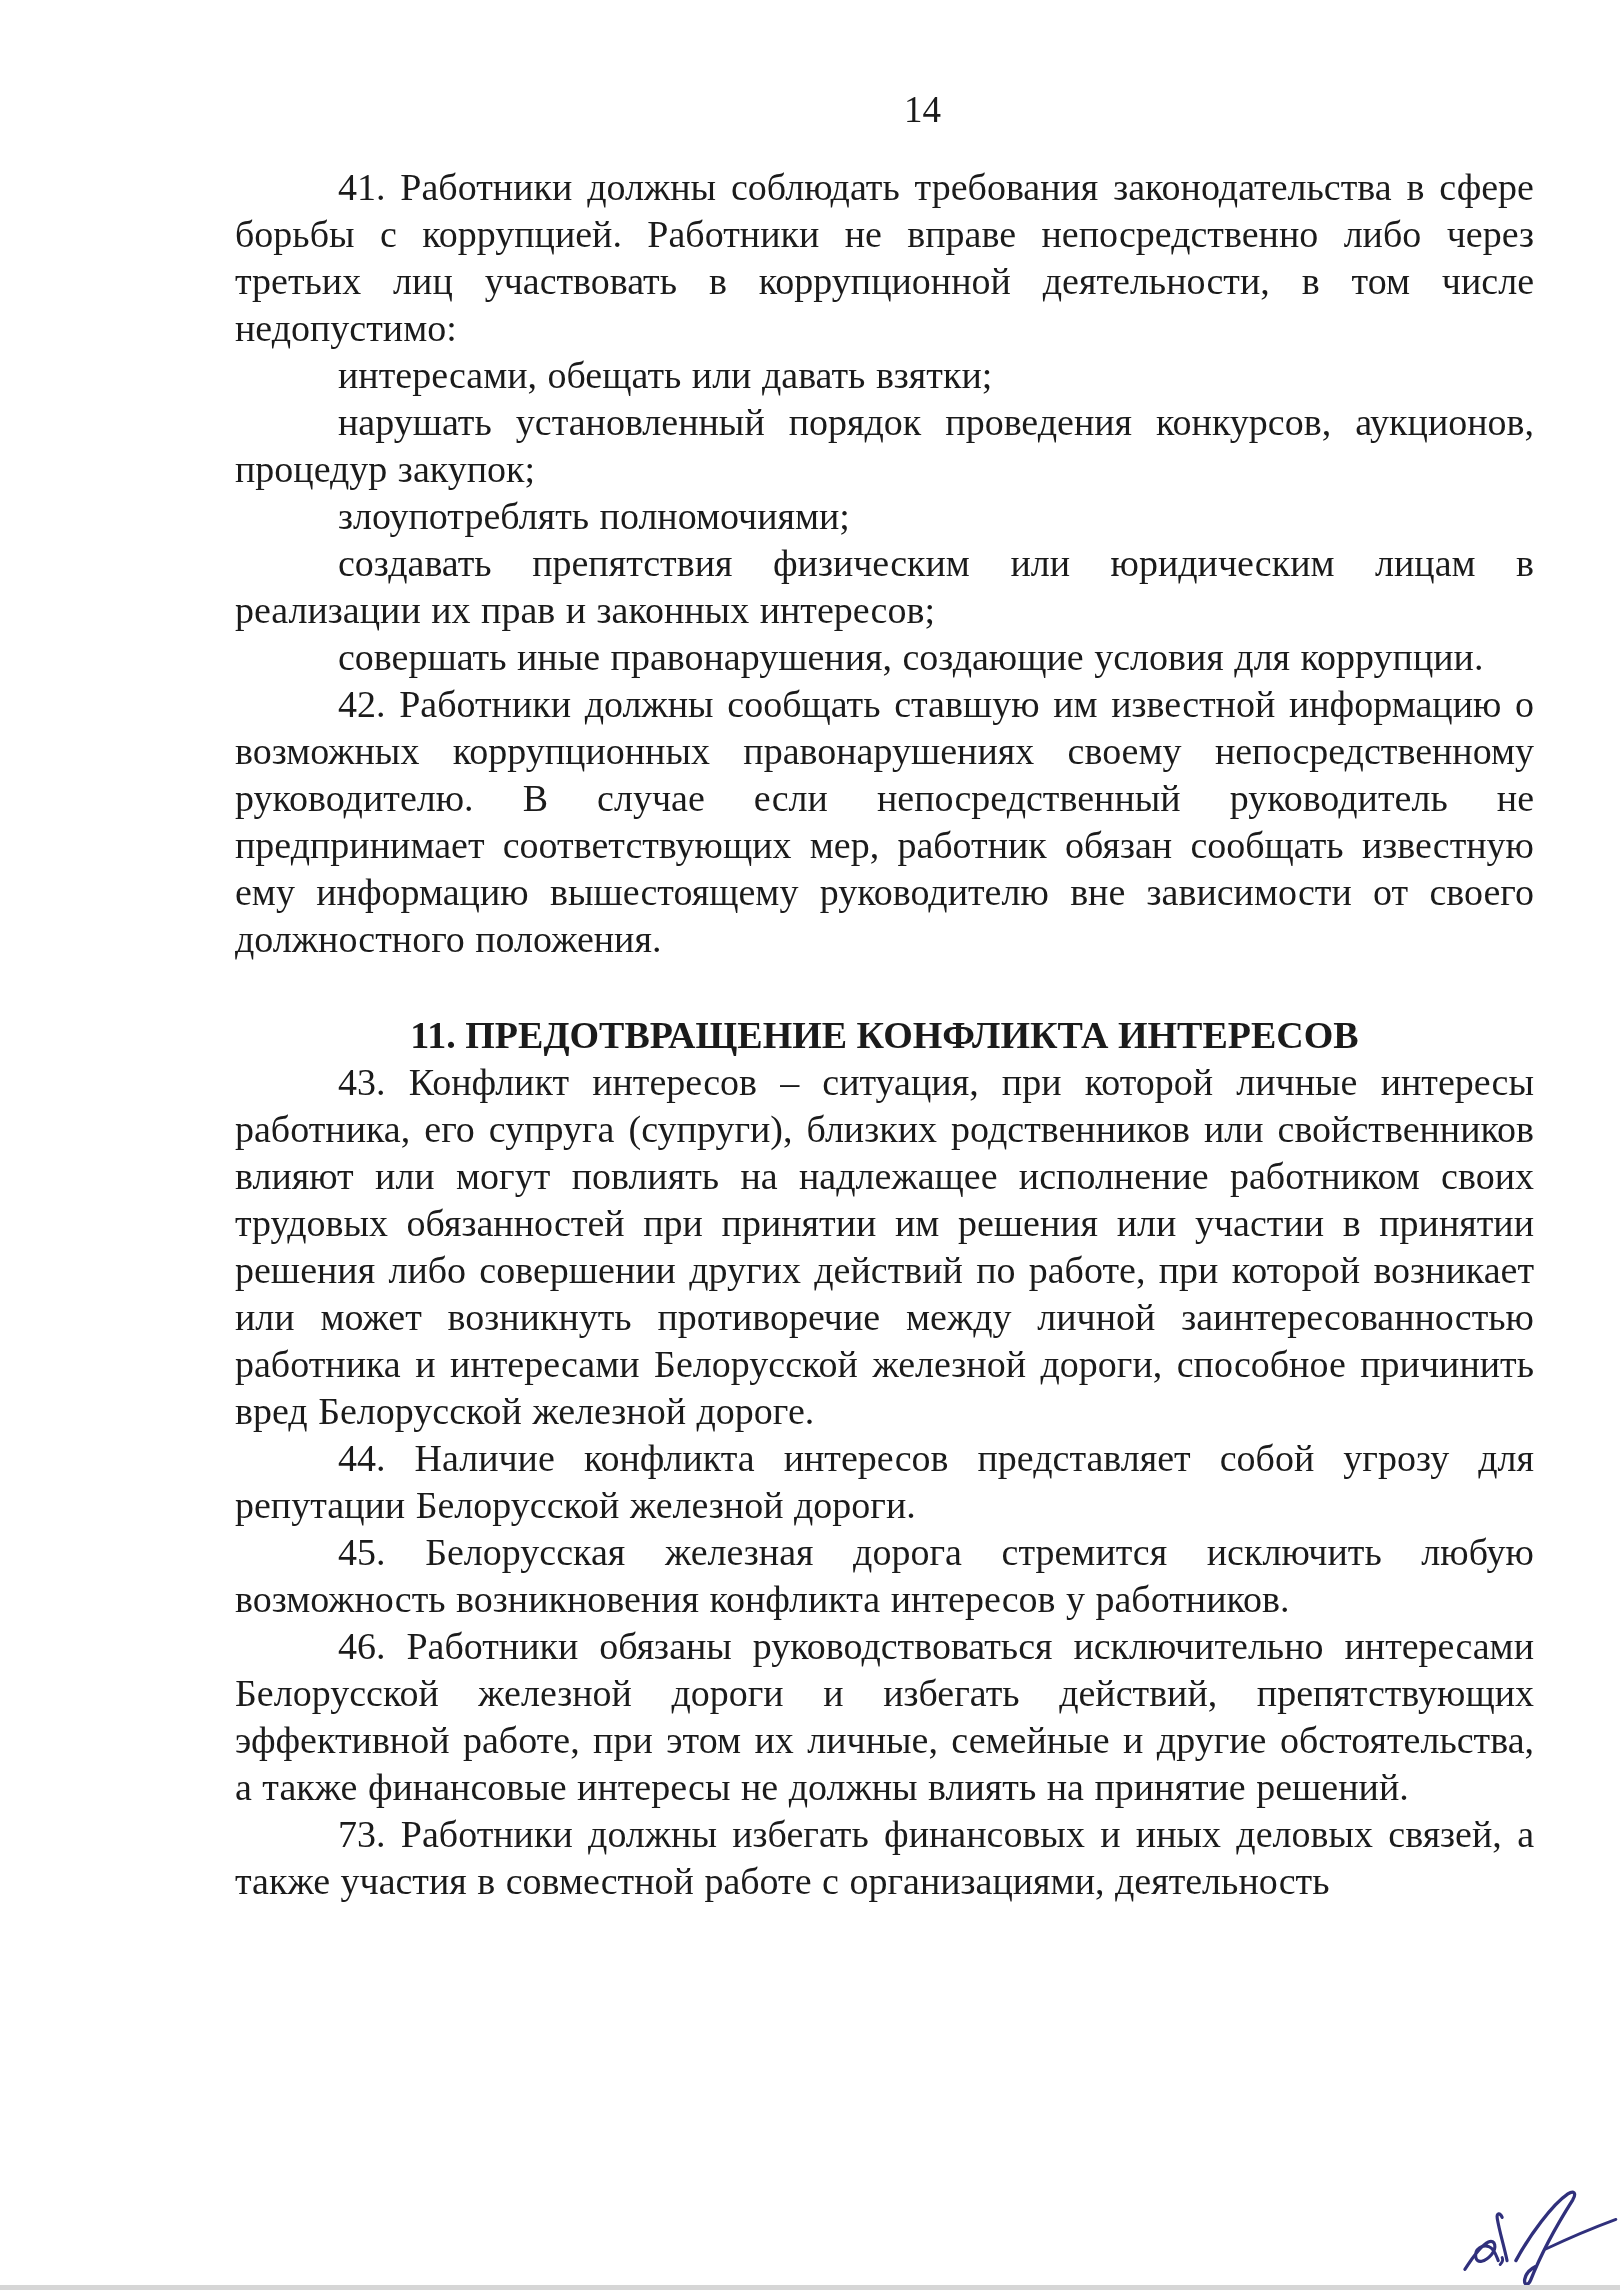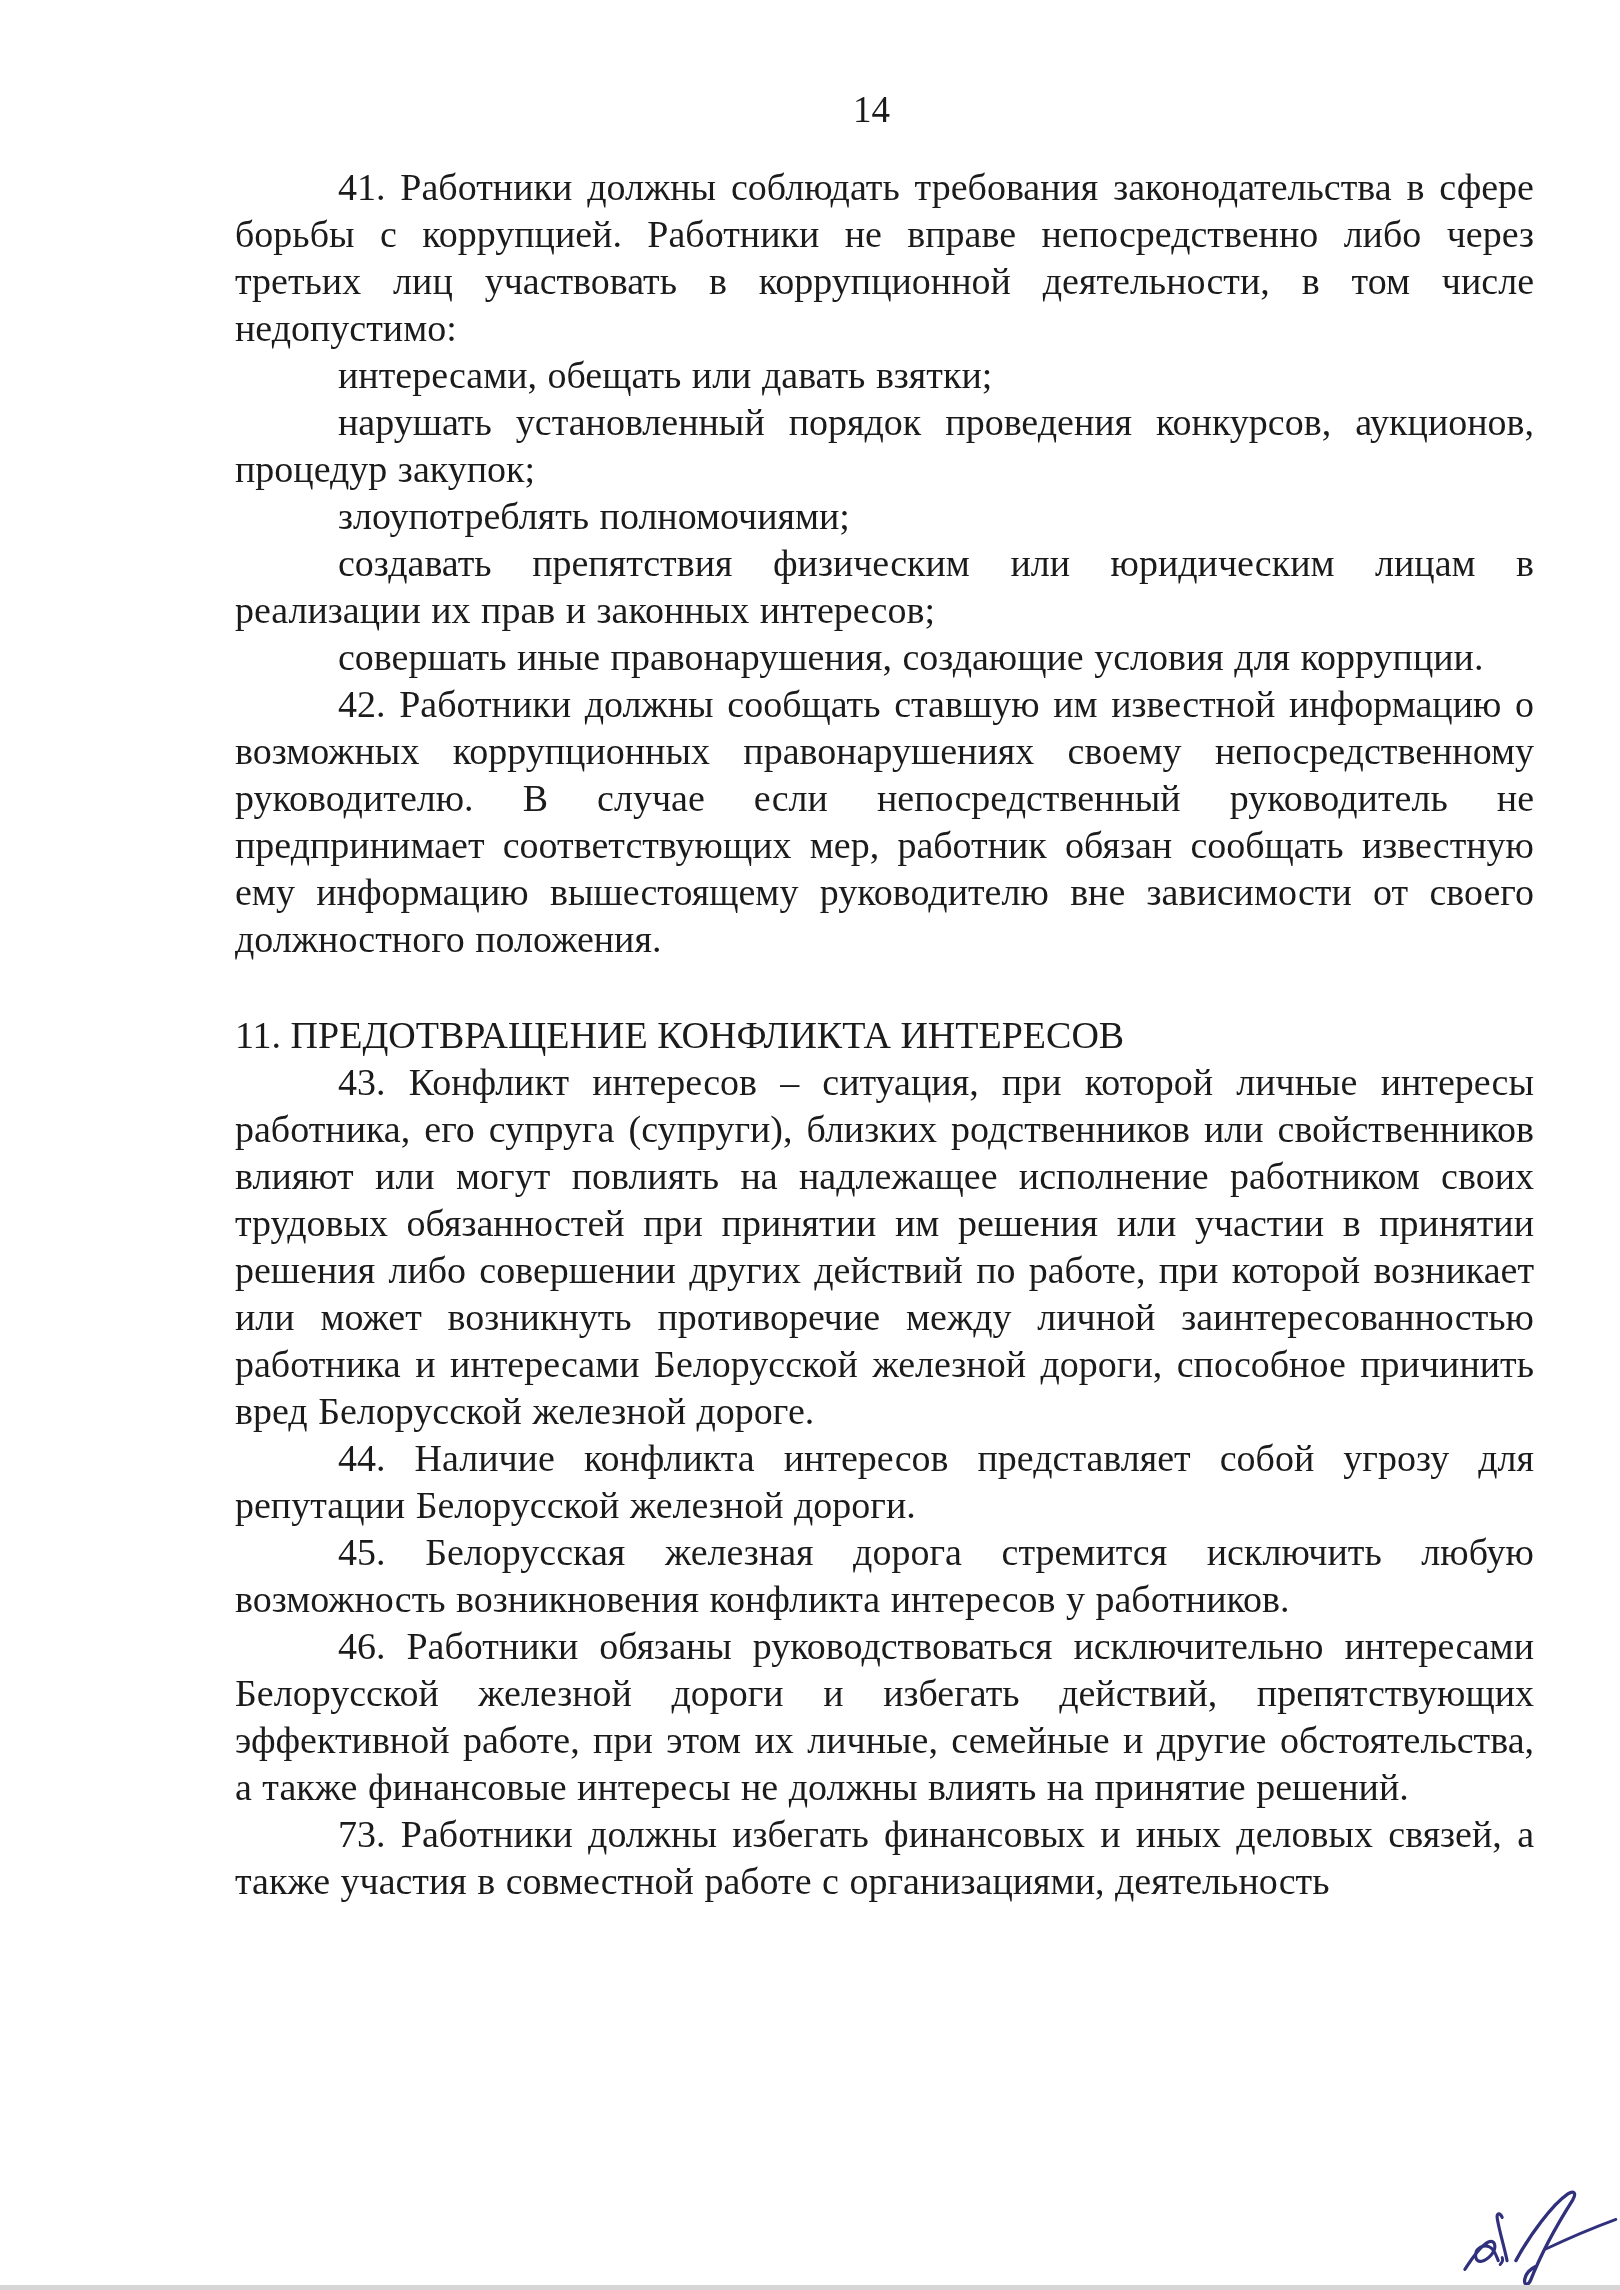--- a/index.html
+++ b/index.html
@@ -14,41 +14,43 @@
     margin: 0 auto;
     background: #ffffff;
     overflow: hidden;
     font-family: "Liberation Serif", "DejaVu Serif", serif;
   }
   .page-number {
     position: absolute;
     top: 88px;
     left: 853px;
     width: 88px;
-    text-align: left;
+    text-align: right;
     font-size: 37px;
     line-height: 43px;
   }
   .doc-body {
     position: absolute;
     left: 235px;
     top: 164px;
     width: 1299px;
     font-size: 38px;
     line-height: 47px;
     text-align: justify;
   }
   .para {
     margin: 0;
     text-indent: 103px;
     word-spacing: 1px;
   }
   .heading {
     margin: 49px 0 0 0;
+    text-align: center;
     text-indent: 0;
+    font-weight: bold;
   }
   .signature-wrap {
     position: absolute;
     left: 1451px;
     top: 2188px;
     width: 170px;
     height: 103px;
   }
   .signature-wrap svg {
     overflow: visible;

